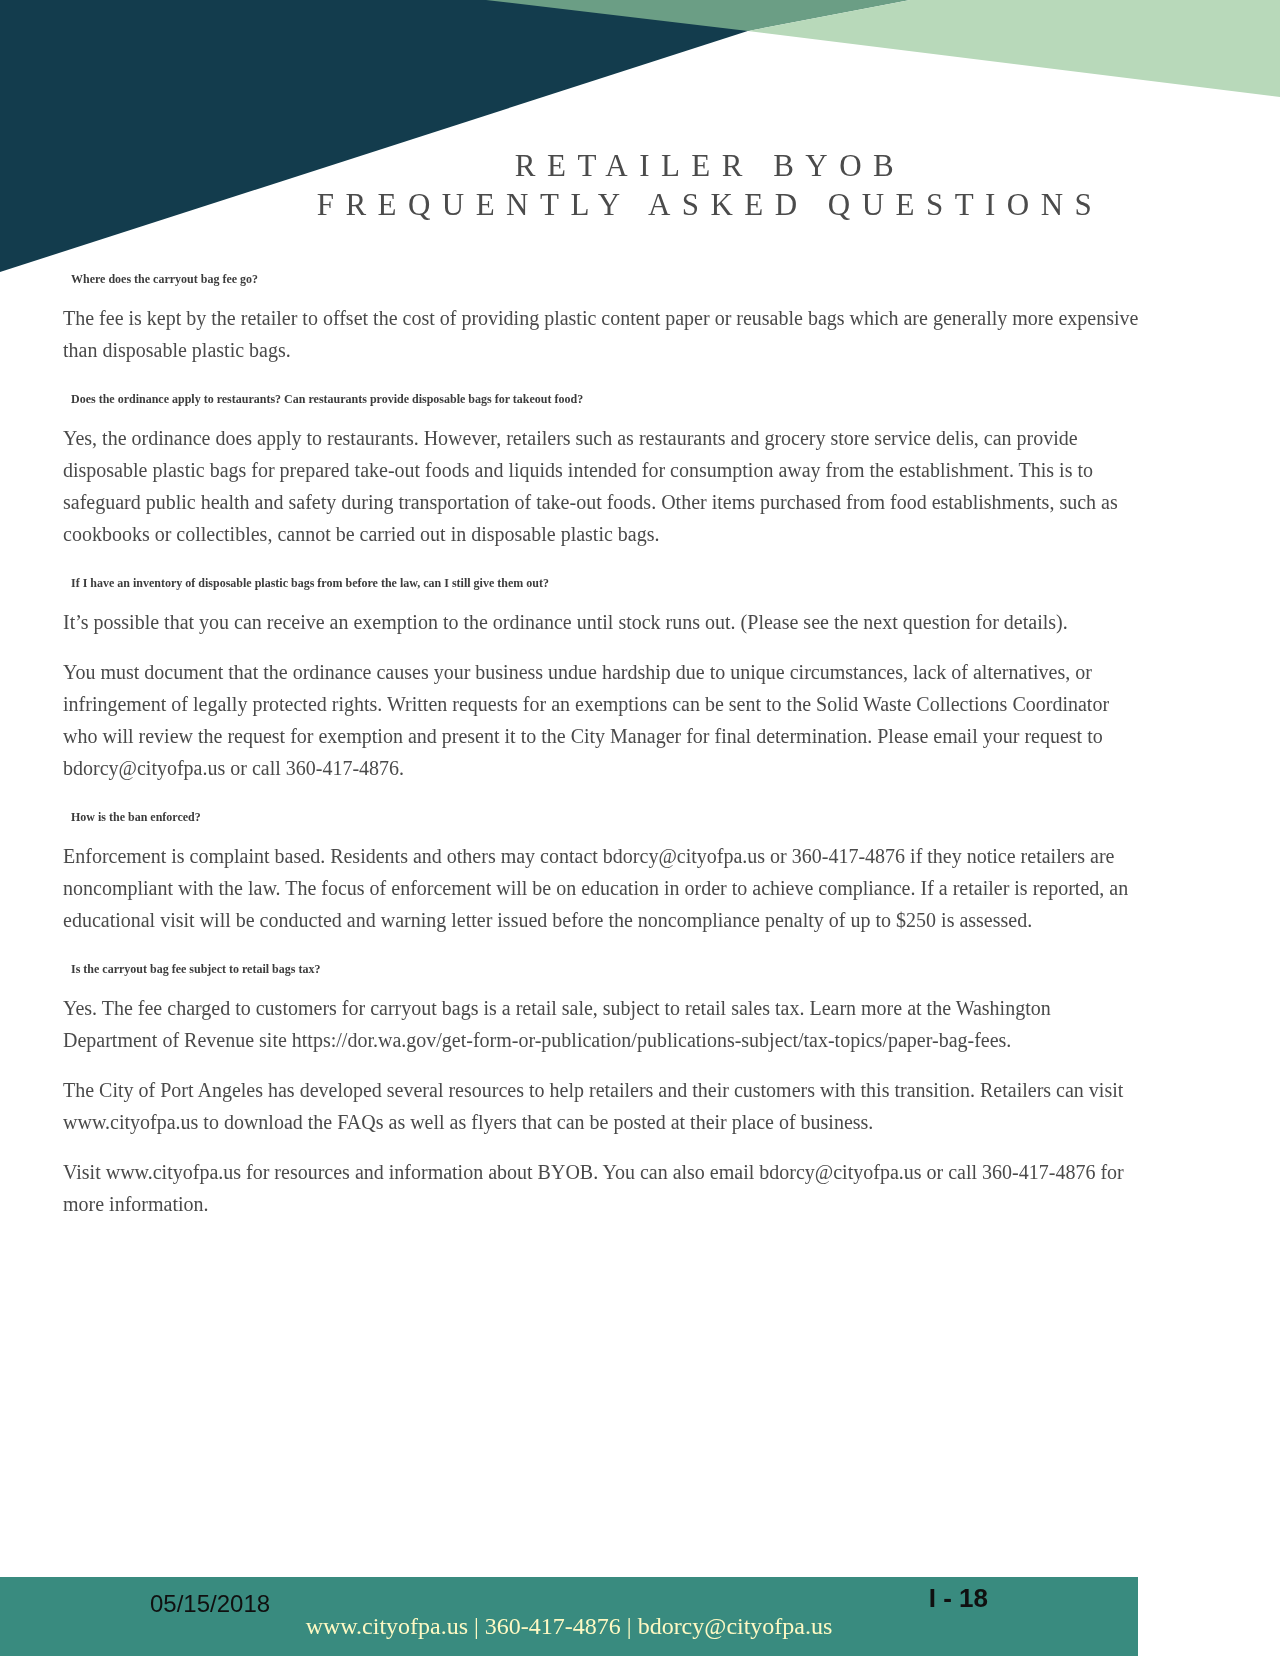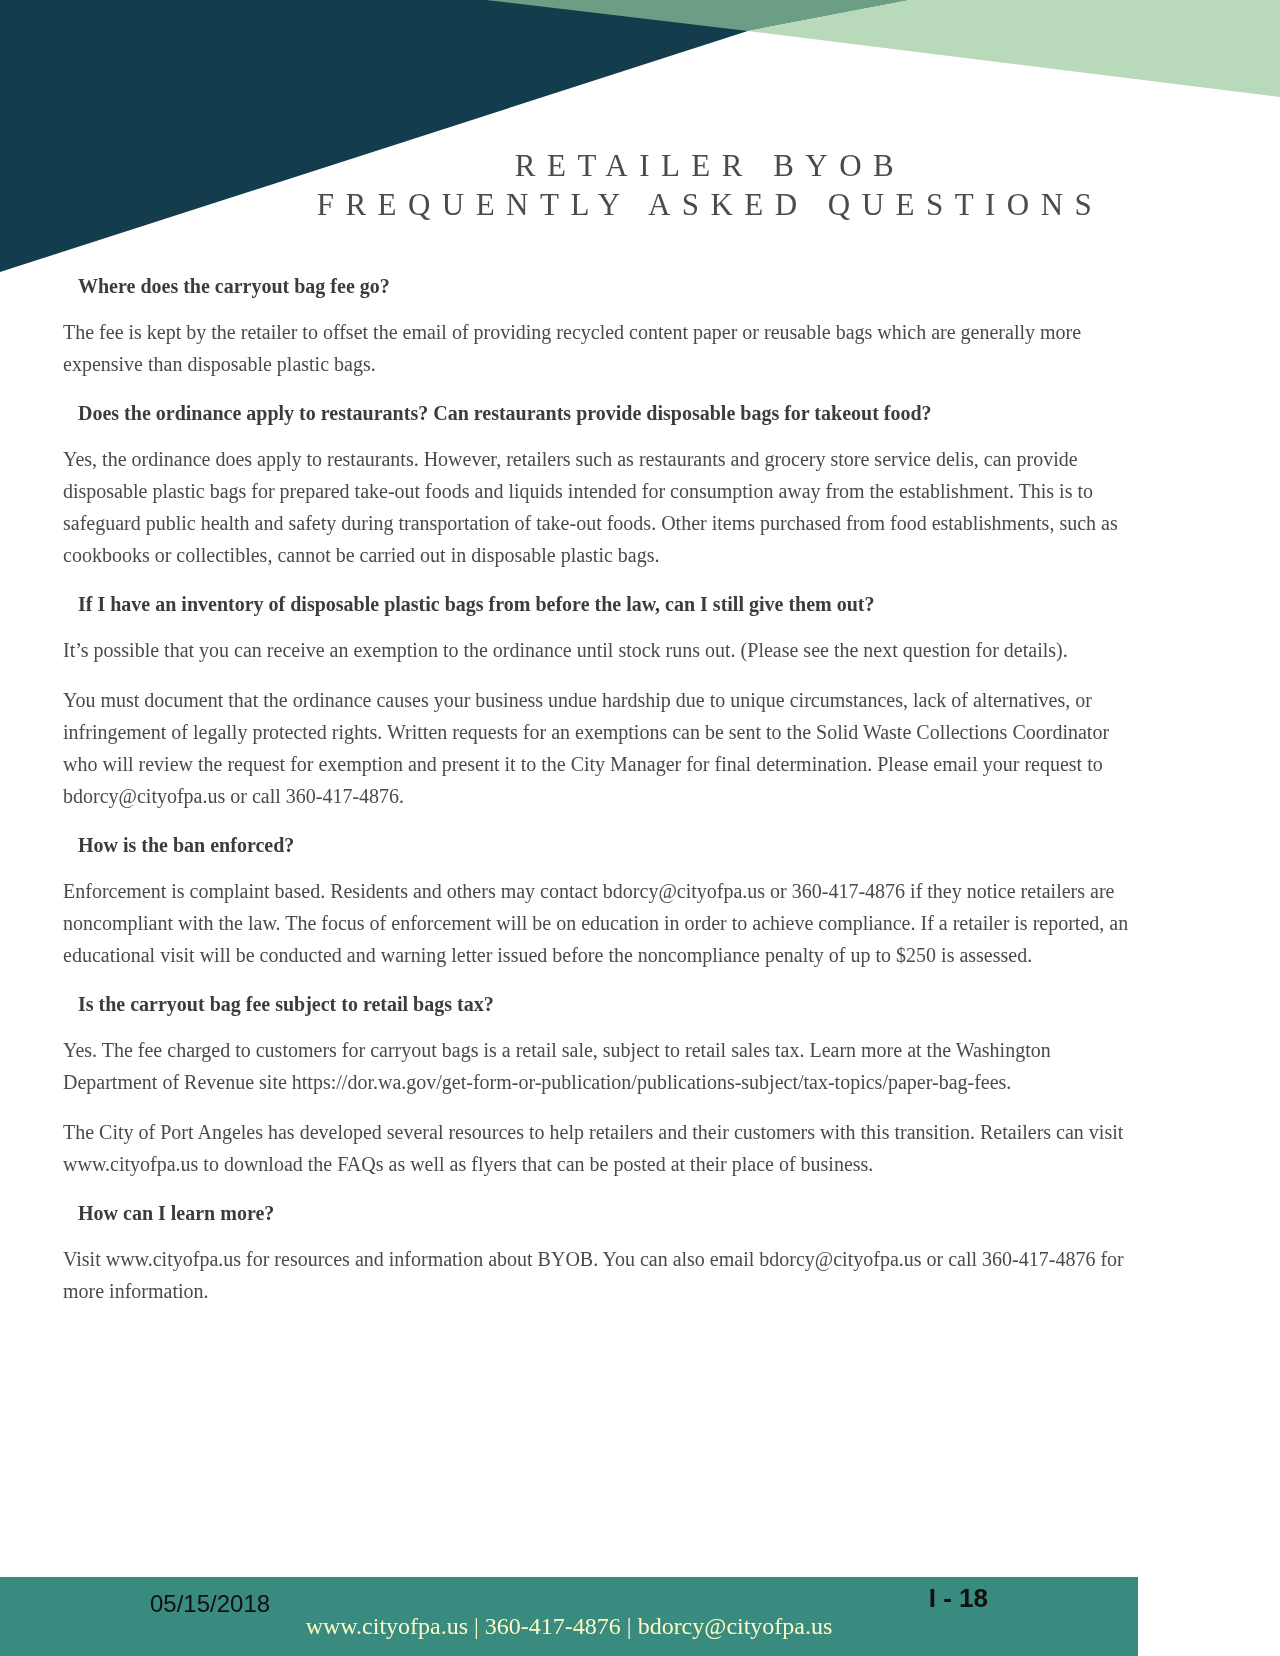--- a/index.html
+++ b/index.html
@@ -32,22 +32,22 @@
   }
   .content {
     position: absolute;
     top: 256px;
     left: 63px;
     width: 1077px;
     color: #4a4a4a;
   }
   .faq { margin: 0 0 18px 0; }
   .faq h3 {
-    margin: 15px;
-    font-size: 20px;
+    margin: 8px;
+    font-size: 12px;
     line-height: 30px;
     font-weight: bold;
     color: #3c3c3c;
   }
   .faq p {
     margin: 0;
     font-size: 20px;
     line-height: 32px;
     color: #4a4a4a;
   }
@@ -99,21 +99,21 @@
   </svg>
 
   <div class="title-block">
     <div>RETAILER BYOB</div>
     <div>FREQUENTLY ASKED QUESTIONS</div>
   </div>
 
   <main class="content">
     <section class="faq">
       <h3>Where does the carryout bag fee go?</h3>
-      <p>The fee is kept by the retailer to offset the email of providing recycled content paper or reusable bags which are generally more expensive than disposable plastic bags.</p>
+      <p>The fee is kept by the retailer to offset the cost of providing plastic content paper or reusable bags which are generally more expensive than disposable plastic bags.</p>
     </section>
     <section class="faq">
       <h3>Does the ordinance apply to restaurants? Can restaurants provide disposable bags for takeout food?</h3>
       <p>Yes, the ordinance does apply to restaurants. However, retailers such as restaurants and grocery store service delis, can provide disposable plastic bags for prepared take-out foods and liquids intended for consumption away from the establishment. This is to safeguard public health and safety during transportation of take-out foods. Other items purchased from food establishments, such as cookbooks or collectibles, cannot be carried out in disposable plastic bags.</p>
     </section>
     <section class="faq">
       <h3>If I have an inventory of disposable plastic bags from before the law, can I still give them out?</h3>
       <p>It’s possible that you can receive an exemption to the ordinance until stock runs out. (Please see the next question for details).</p>
     </section>
     <section class="faq">
@@ -124,21 +124,20 @@
       <p>Enforcement is complaint based. Residents and others may contact bdorcy@cityofpa.us or 360-417-4876 if they notice retailers are noncompliant with the law. The focus of enforcement will be on education in order to achieve compliance. If a retailer is reported, an educational visit will be conducted and warning letter issued before the noncompliance penalty of up to $250 is assessed.</p>
     </section>
     <section class="faq">
       <h3>Is the carryout bag fee subject to retail bags tax?</h3>
       <p>Yes. The fee charged to customers for carryout bags is a retail sale, subject to retail sales tax. Learn more at the Washington Department of Revenue site https://dor.wa.gov/get-form-or-publication/publications-subject/tax-topics/paper-bag-fees.</p>
     </section>
     <section class="faq">
       <p>The City of Port Angeles has developed several resources to help retailers and their customers with this transition. Retailers can visit www.cityofpa.us to download the FAQs as well as flyers that can be posted at their place of business.</p>
     </section>
     <section class="faq">
-      <h3>How can I learn more?</h3>
       <p>Visit www.cityofpa.us for resources and information about BYOB. You can also email bdorcy@cityofpa.us or call 360-417-4876 for more information.</p>
     </section>
   </main>
 
   <footer class="footer-band">
     <span class="footer-date">05/15/2018</span>
     <span class="footer-page">I - 18</span>
     <div class="footer-contact">www.cityofpa.us | 360-417-4876 | bdorcy@cityofpa.us</div>
   </footer>
 

